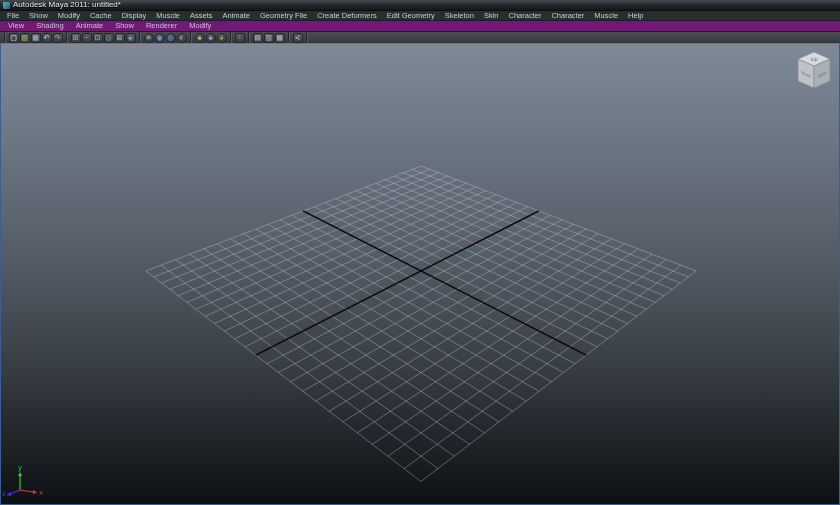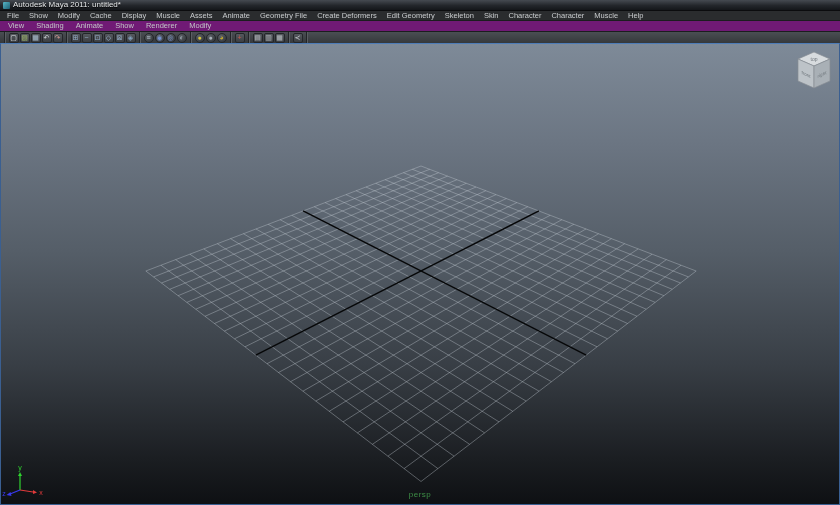--- a/index.html
+++ b/index.html
@@ -179,16 +179,15 @@
         <line x1="19" y1="28" x2="19" y2="14" stroke="#2fd32f" stroke-width="1.2"></line>
         <polygon points="17,14 21,14 19,10" fill="#2fd32f"></polygon>
         <text x="19" y="8" font-size="7" fill="#2fd32f" text-anchor="middle" font-family="Liberation Sans, sans-serif">y</text>
         <line x1="19" y1="28" x2="32" y2="30" stroke="#e03a3a" stroke-width="1.2"></line>
         <polygon points="32,28 32,32 36,30.5" fill="#e03a3a"></polygon>
         <text x="40" y="33" font-size="7" fill="#e03a3a" text-anchor="middle" font-family="Liberation Sans, sans-serif">x</text>
         <line x1="19" y1="28" x2="9" y2="32" stroke="#3a3af0" stroke-width="1.2"></line>
         <polygon points="9.5,30 10.5,34 5.5,33" fill="#3a3af0"></polygon>
         <text x="3" y="34" font-size="7" fill="#3a3af0" text-anchor="middle" font-family="Liberation Sans, sans-serif">z</text>
       </svg>
-    <div class="persp-label" style="color: rgb(61, 143, 70);">persp</div>
   </div>
 
 </div>
 
 </body></html>

